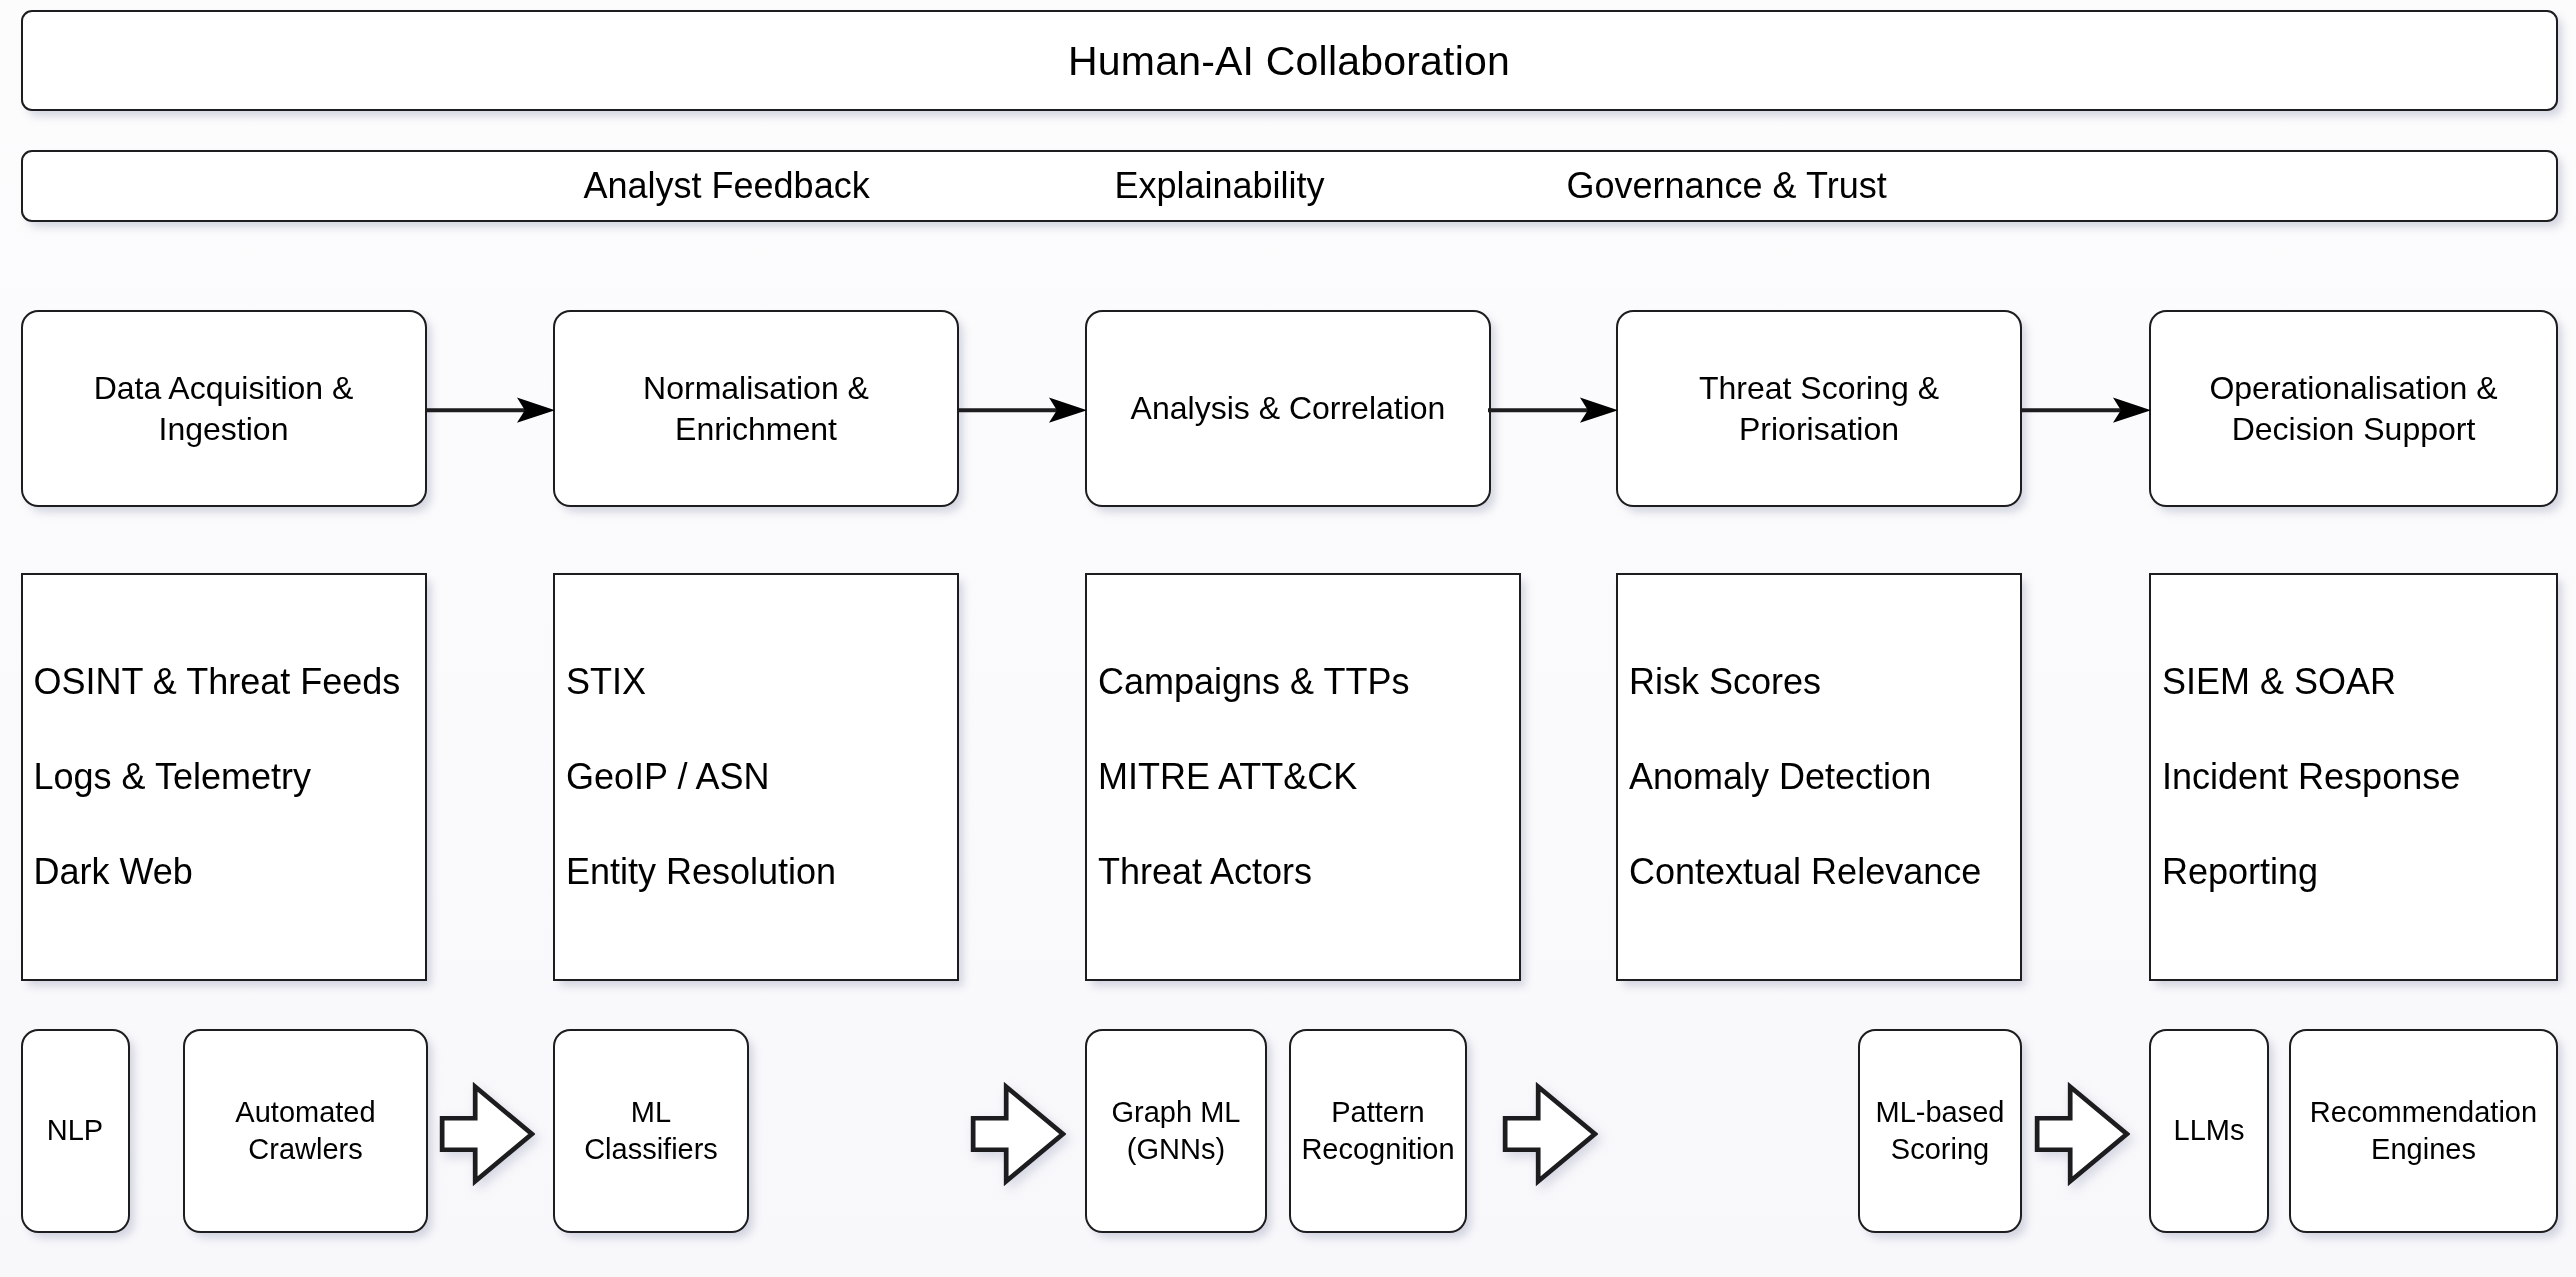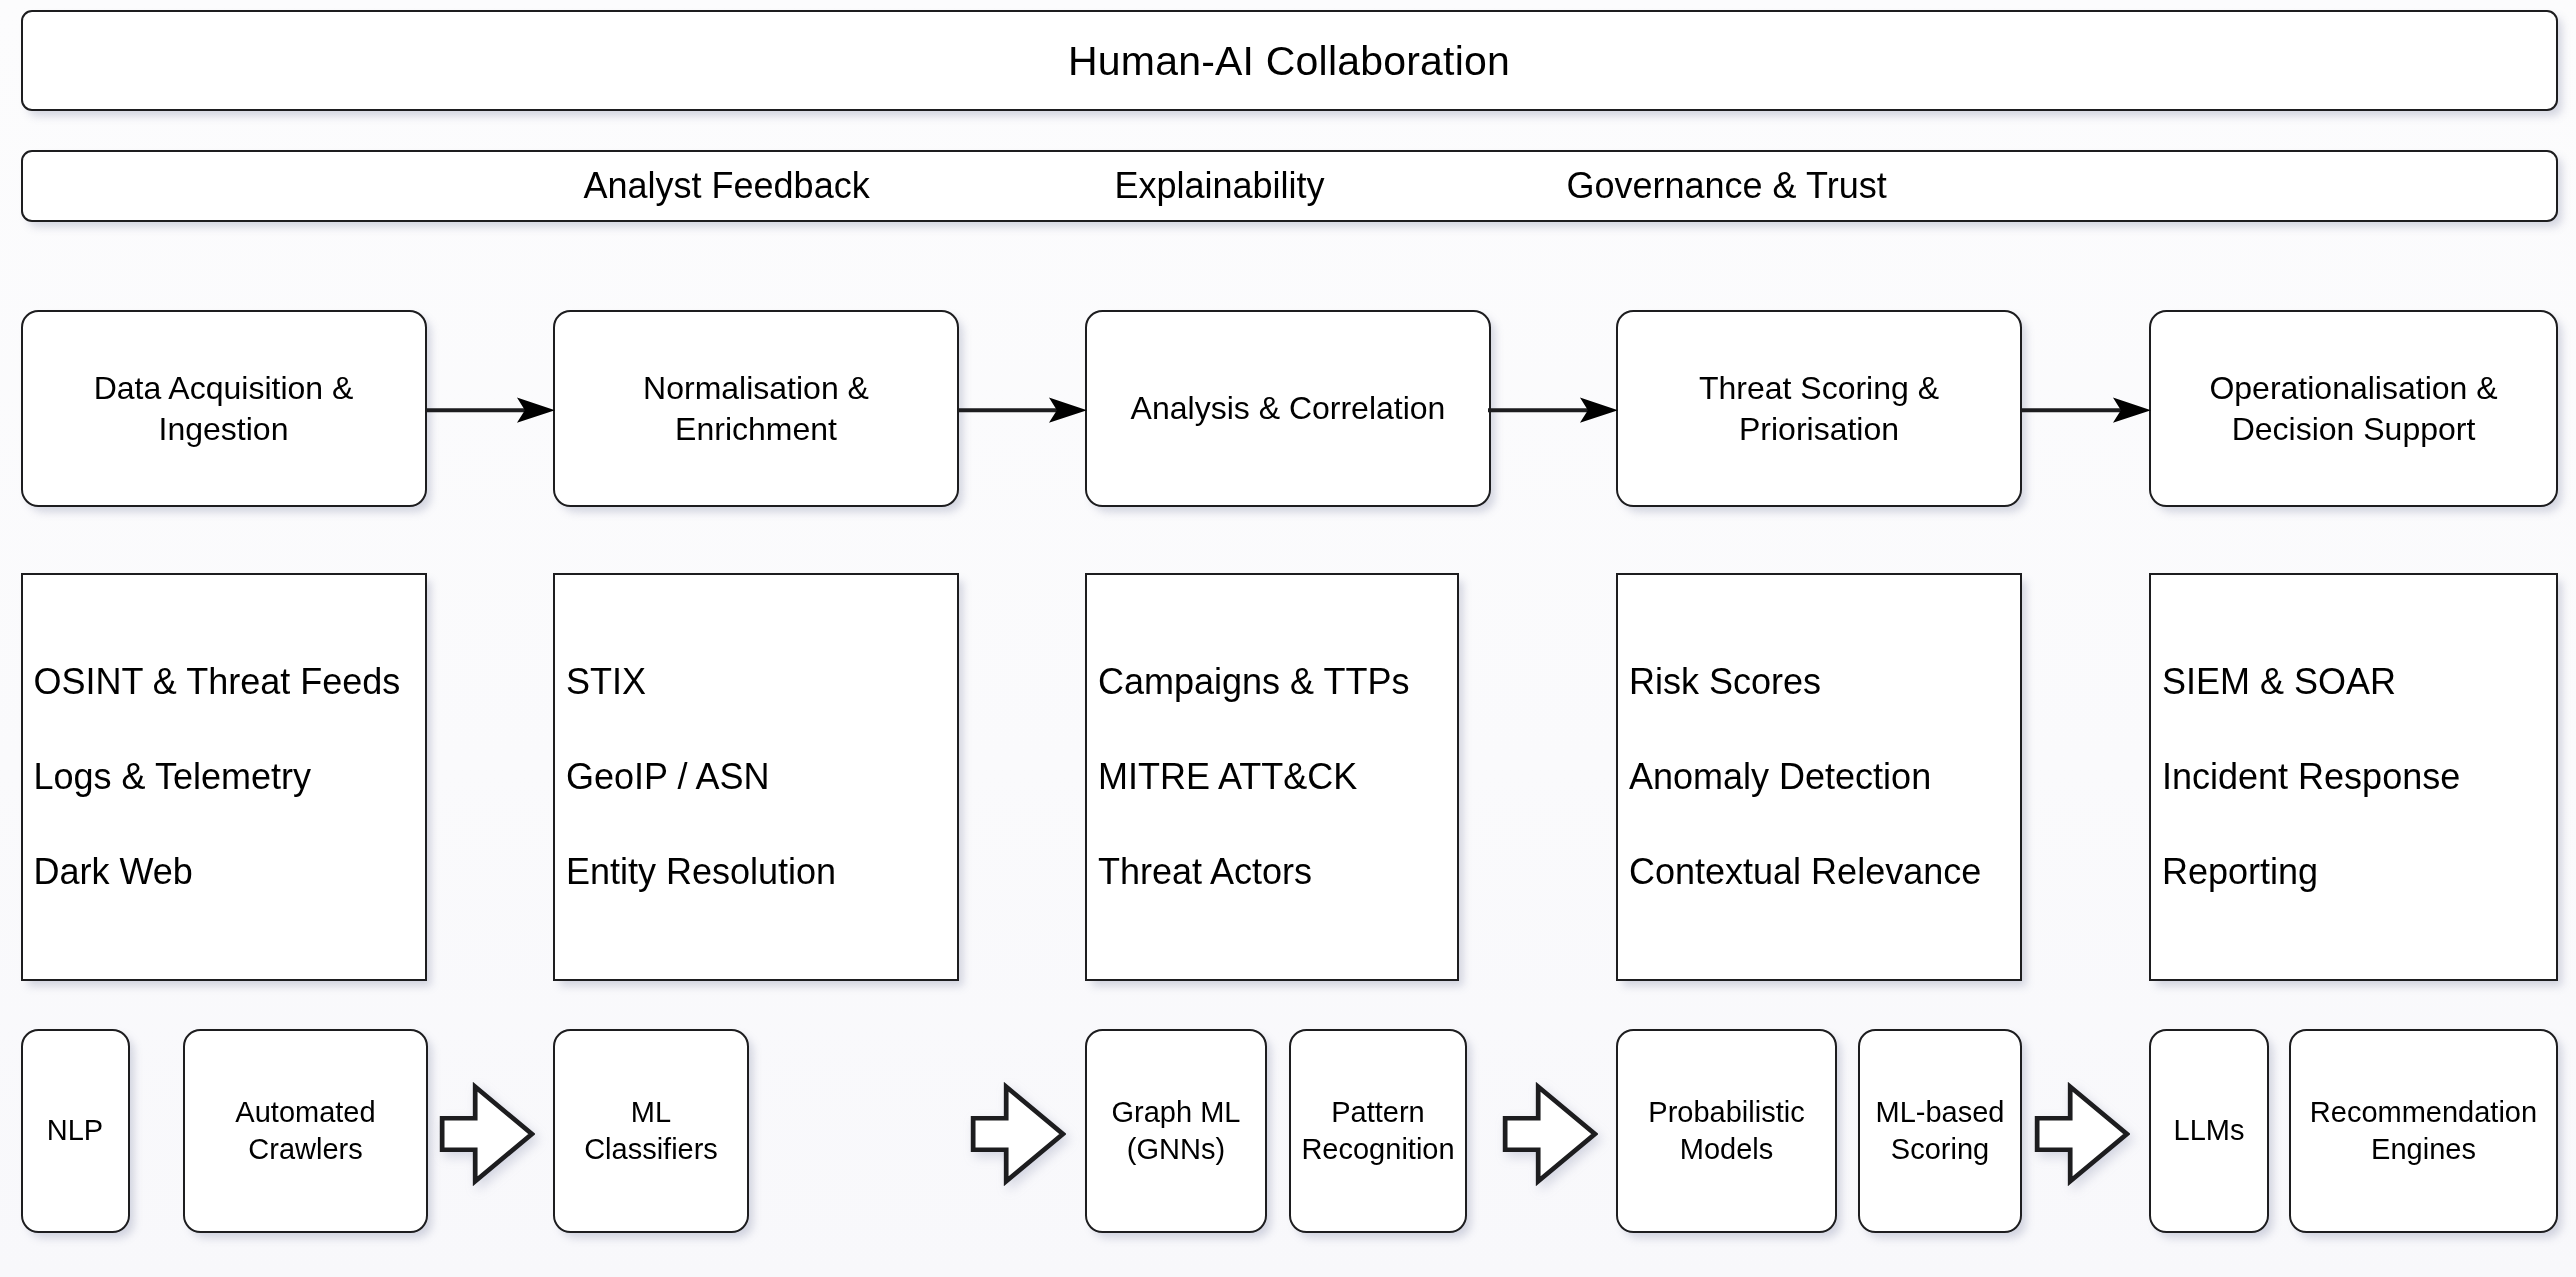--- a/index.html
+++ b/index.html
@@ -94,21 +94,21 @@
     top: 573px;
     height: 408px;
     border-radius: 0;
     flex-direction: column;
     align-items: flex-start;
     justify-content: center;
     padding: 0 0 0 11px;
   }
   .detail-0 { left: 20.5px;   width: 406px; }
   .detail-1 { left: 553px;  width: 406px; }
-  .detail-2 { left: 1085px; width: 374px; }
+  .detail-2 { left: 1085px; width: 436px; }
   .detail-3 { left: 1616px; width: 406px; }
   .detail-4 { left: 2149px; width: 409px; }
 
   .detail-line {
     font-size: 36px;
     text-align: left;
     white-space: nowrap;
     margin: 24.5px 0;
   }
 
@@ -241,23 +241,20 @@
   </div>
   <div class="shape chip chip-2">
     <span>ML Classifiers</span>
   </div>
   <div class="shape chip chip-4">
     <span>Graph ML (GNNs)</span>
   </div>
   <div class="shape chip chip-5">
     <span>Pattern Recognition</span>
   </div>
-  <div class="shape chip chip-6">
-    <span>Probabilistic Models</span>
-  </div>
   <div class="shape chip chip-7">
     <span>ML-based Scoring</span>
   </div>
   <div class="shape chip chip-8">
     <span>LLMs</span>
   </div>
   <div class="shape chip chip-9">
     <span>Recommendation Engines</span>
   </div>
 

